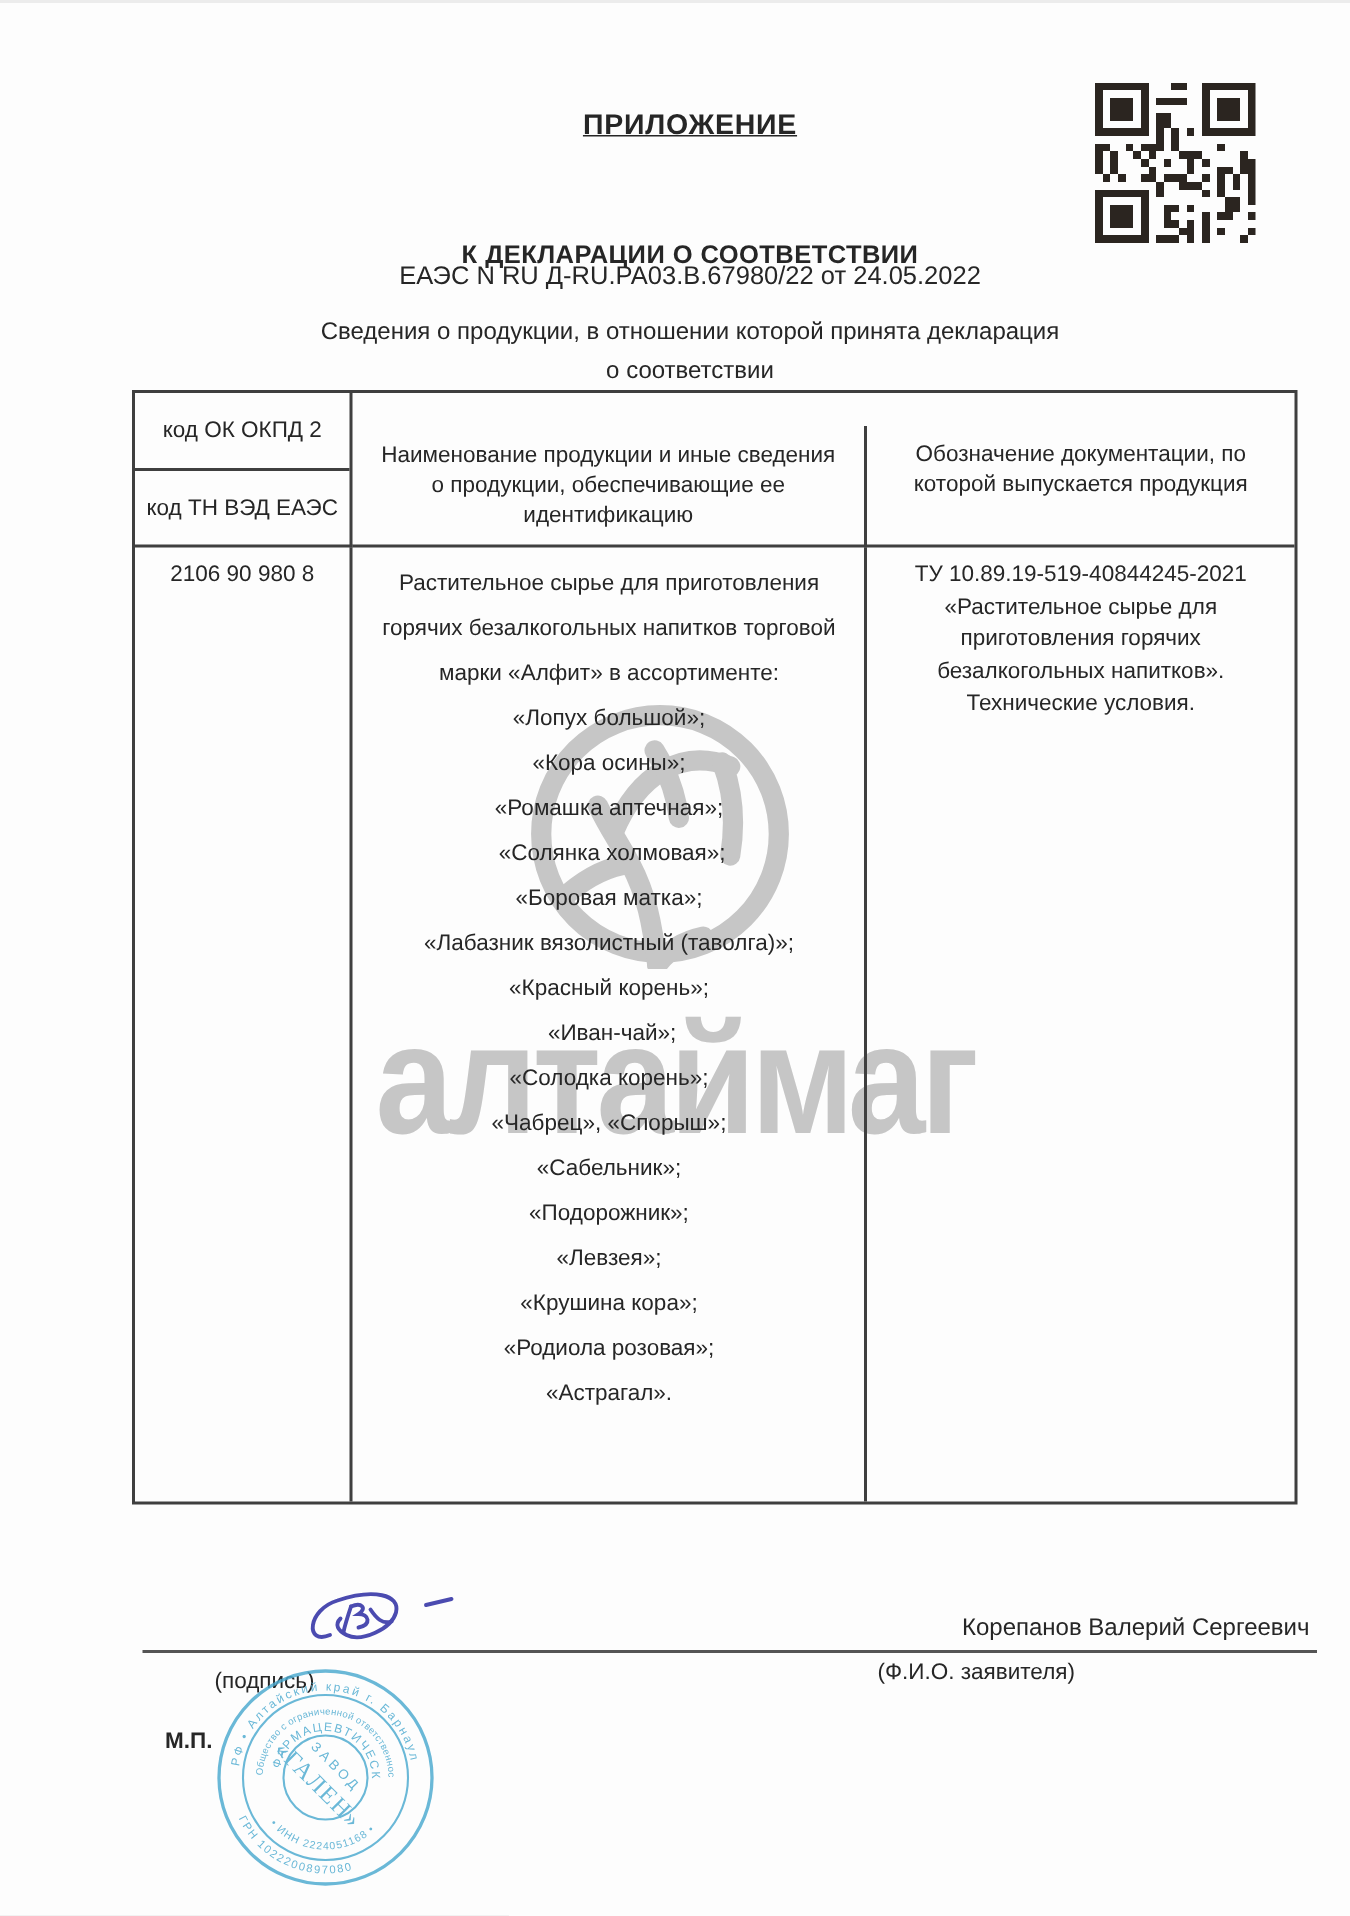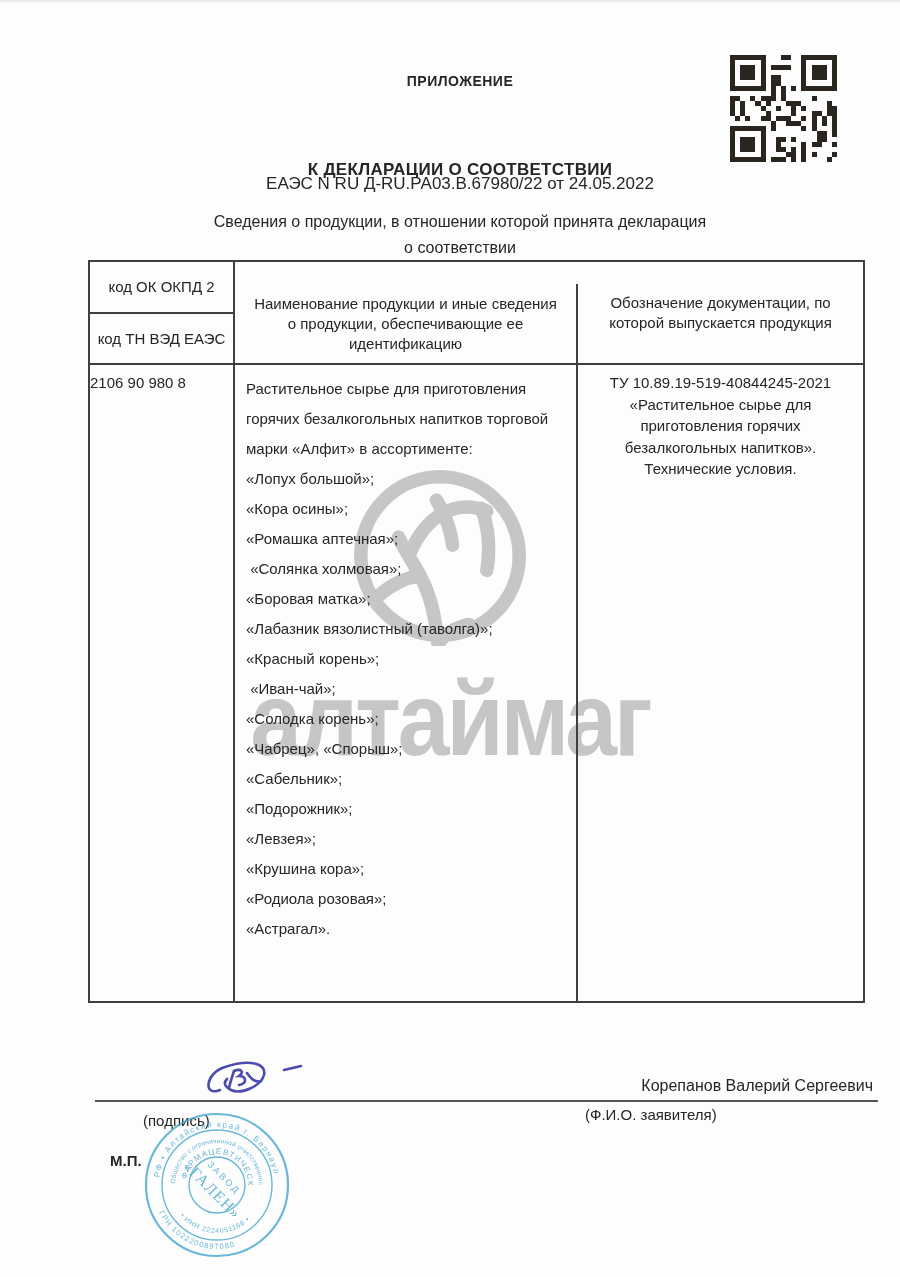--- a/index.html
+++ b/index.html
@@ -12,37 +12,37 @@
     color:#262626;
     overflow:hidden;
   }
   .abs{position:absolute;}
   .centered{left:20px;width:880px;text-align:center;}
   .z-content{z-index:2;}
   .z-mark{z-index:1;}
   .z-ink{z-index:3;}
 
   
-  .title1{top:73px;font-size:14px;font-weight:bold;letter-spacing:.5px;}
+  .title1{top:73px;font-size:19px;font-weight:bold;letter-spacing:.5px;text-decoration:underline;}
   .title2{top:122px;font-size:17px;font-weight:bold;letter-spacing:.3px;margin-top:38px;}
   .decl-no{top:174px;font-size:17px;}
   .info-1{top:213px;font-size:16px;}
   .info-2{top:239px;font-size:16px;}
 
   
   .decl-table{
     left:88px;top:260px;width:777px;height:743px;
     border:2px solid #3f3f3f;
     box-sizing:border-box;
     display:grid;
     grid-template-columns:145px 343px 1fr;
     grid-template-rows:103px 1fr;
     background:transparent;
   }
-  .cell{box-sizing:border-box;}
+  .cell{box-sizing:border-box;text-align:center;}
   .b-r{border-right:2px solid #3f3f3f;}
   .b-b{border-bottom:2px solid #3f3f3f;}
   .hdr{font-size:15px;display:flex;align-items:center;justify-content:center;text-align:center;line-height:20px;}
   .hdr-codes{display:flex;flex-direction:column;}
   .hdr-code-cell{flex:1;display:flex;align-items:center;justify-content:center;font-size:15px;}
   .hdr-code-cell.first{border-bottom:2px solid #3f3f3f;}
   .hdr-name{padding:0 14px;margin-top:22px;}
   .hdr-doc{padding:0 12px;}
   .body-code{font-size:15px;padding-top:9px;}
   .body-name{padding:9px 10px 0 11px;font-size:15px;}

